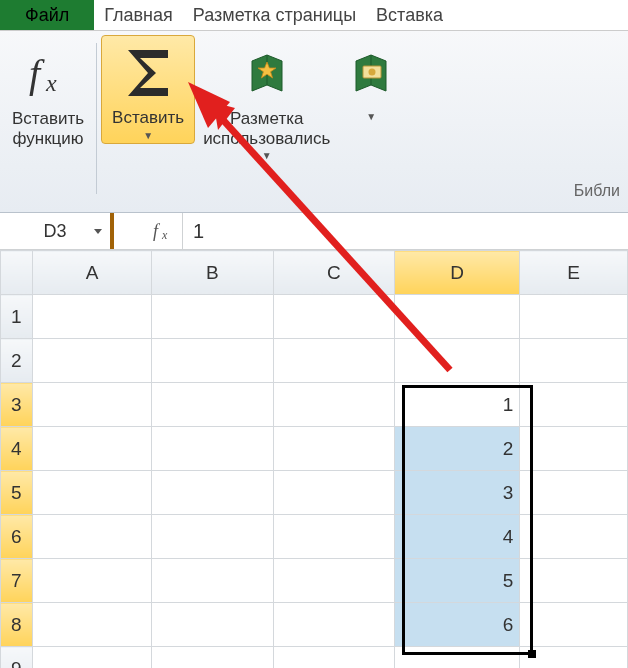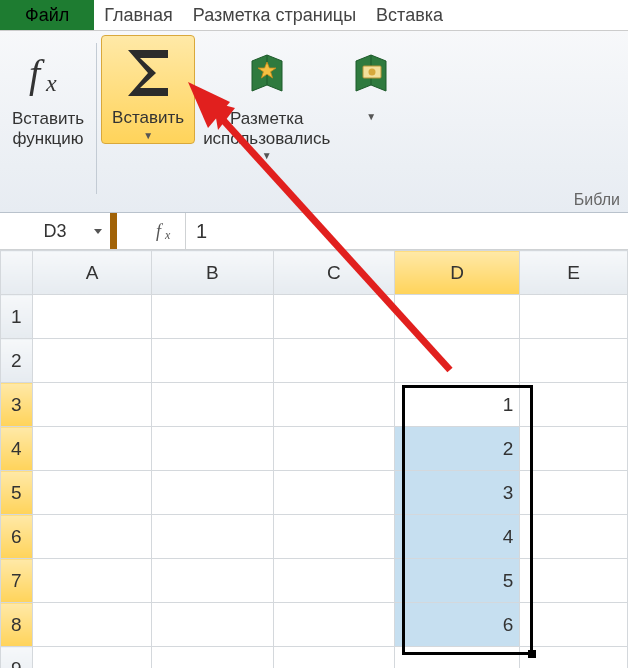--- a/index.html
+++ b/index.html
@@ -21,25 +21,25 @@
   .dd-arrow{font-size:10px;color:#555;margin-top:2px;}
   .sep{width:1px;align-self:stretch;margin:6px 4px 18px 4px;background:#c3cbd4;}
   
   .btn-autosum{
     background:linear-gradient(#ffe9a7,#ffd35a);
     border:1px solid #d9a83b;border-radius:4px;
     padding:4px 10px 2px 10px;margin-top:-2px;
   }
   .btn-autosum .iconbox{height:66px;}
   
-  .grp-label{position:absolute;right:8px;top:191px;font-size:16px;color:#666;}
+  .grp-label{position:absolute;right:8px;top:182px;font-size:16px;color:#666;}
   
   
   .fbar-row{height:36px;display:flex;align-items:stretch;border-bottom:1px solid #cfd2d4;}
-  .namebox{width:110px;display:flex;align-items:center;justify-content:center;border-right:7px solid #a16207;
+  .namebox{width:110px;display:flex;align-items:center;justify-content:center;border-right:4px solid #a16207;
            font-size:18px;position:relative;background:#fff;}
   .namebox .nb-dd{position:absolute;right:6px;top:50%;transform:translateY(-50%);}
   .fbar-btns{display:flex;align-items:center;border-right:1px solid #cfd2d4;}
   .fbar-btns .fb{width:34px;display:flex;align-items:center;justify-content:center;}
   .formula-input{flex:1;display:flex;align-items:center;padding-left:10px;font-size:20px;}
   
   
   .grid-wrap{position:relative;}
   table.grid{border-collapse:collapse;table-layout:fixed;}
   table.grid th,table.grid td{border:1px solid #d4d8dc;font-size:19px;font-weight:400;

